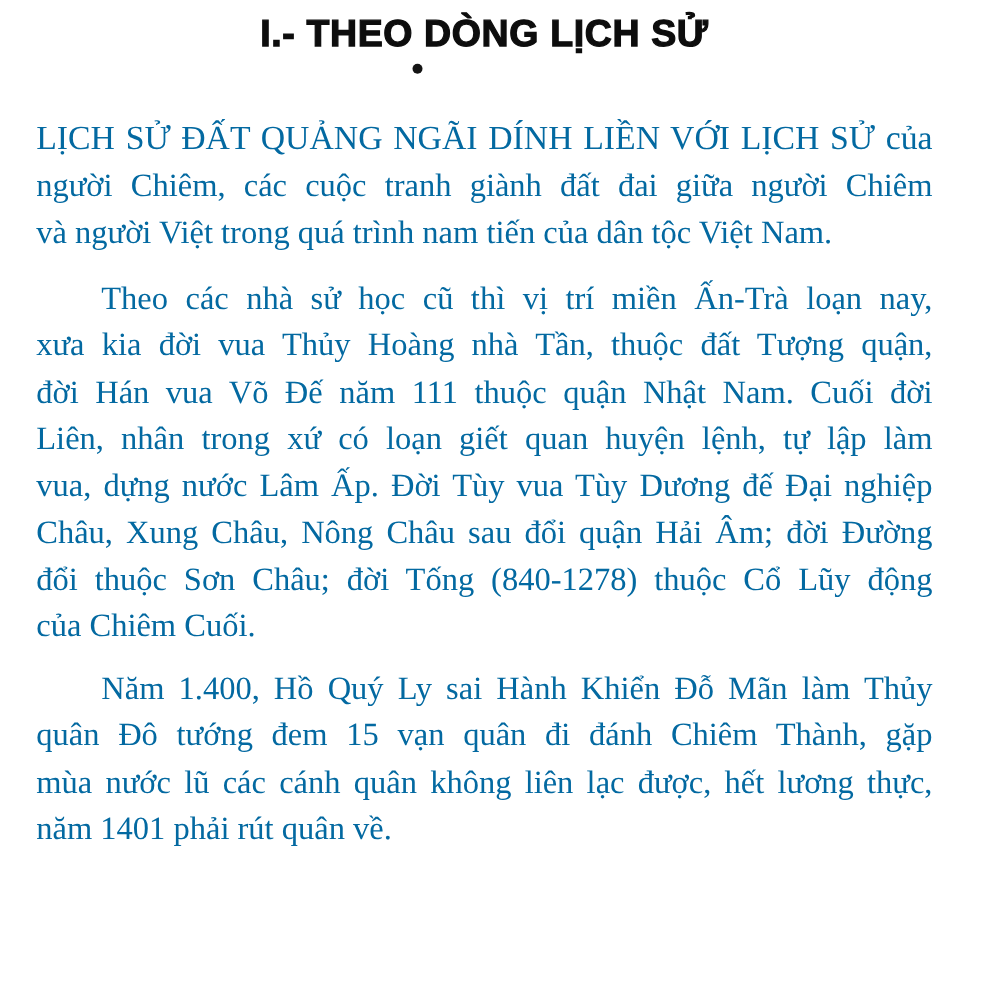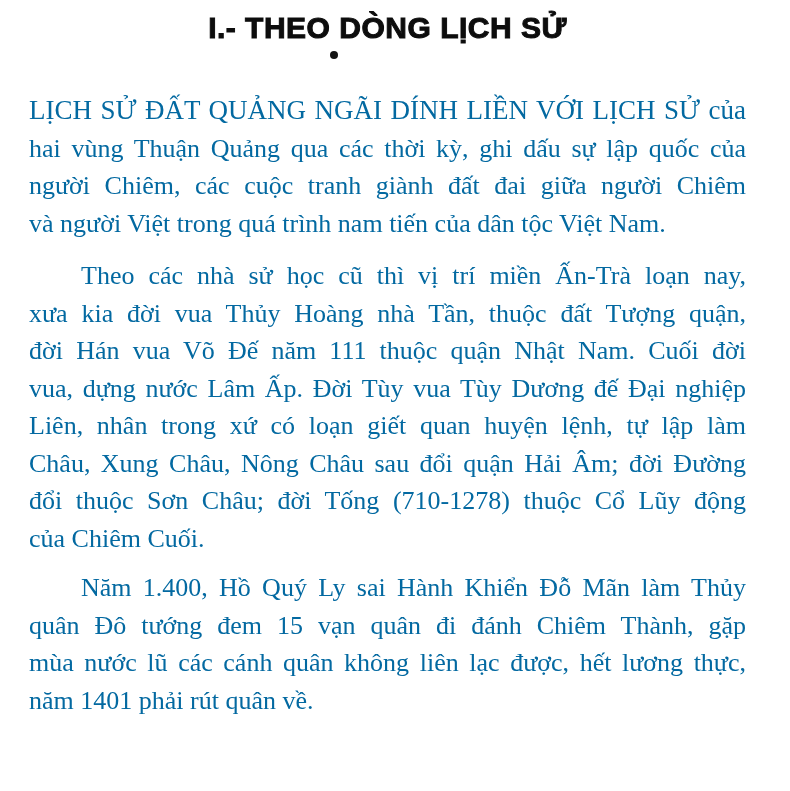--- a/index.html
+++ b/index.html
@@ -67,33 +67,32 @@
 <div class="page">
 
   <h1 class="doc-title">I.- THEO DÒNG LỊCH SỬ</h1>
 
   <div class="title-dot-row">
     <span class="title-dot"></span>
   </div>
 
   <div class="para p1">
     <div class="line lead">LỊCH SỬ ĐẤT QUẢNG NGÃI DÍNH LIỀN VỚI LỊCH SỬ của</div>
-    <div class="line">hai vùng Thuận Quảng qua các thời kỳ, ghi dấu sự lập quốc của</div>
     <div class="line">người Chiêm, các cuộc tranh giành đất đai giữa người Chiêm</div>
     <div class="line last">và người Việt trong quá trình nam tiến của dân tộc Việt Nam.</div>
   </div>
 
   <div class="para p2">
     <div class="line indent">Theo các nhà sử học cũ thì vị trí miền Ấn-Trà loạn nay,</div>
     <div class="line">xưa kia đời vua Thủy Hoàng nhà Tần, thuộc đất Tượng quận,</div>
     <div class="line">đời Hán vua Võ Đế năm 111 thuộc quận Nhật Nam. Cuối đời</div>
+    <div class="line">Liên, nhân trong xứ có loạn giết quan huyện lệnh, tự lập làm</div>
     <div class="line">vua, dựng nước Lâm Ấp. Đời Tùy vua Tùy Dương đế Đại nghiệp</div>
-    <div class="line">Liên, nhân trong xứ có loạn giết quan huyện lệnh, tự lập làm</div>
     <div class="line">Châu, Xung Châu, Nông Châu sau đổi quận Hải Âm; đời Đường</div>
-    <div class="line">đổi thuộc Sơn Châu; đời Tống (710-1278) thuộc Cổ Lũy động</div>
+    <div class="line">đổi thuộc Sơn Châu; đời Tống (840-1278) thuộc Cổ Lũy động</div>
     <div class="line last">của Chiêm Cuối.</div>
   </div>
 
   <div class="para p3">
     <div class="line indent">Năm 1.400, Hồ Quý Ly sai Hành Khiển Đỗ Mãn làm Thủy</div>
     <div class="line">quân Đô tướng đem 15 vạn quân đi đánh Chiêm Thành, gặp</div>
     <div class="line">mùa nước lũ các cánh quân không liên lạc được, hết lương thực,</div>
     <div class="line last">năm 1401 phải rút quân về.</div>
   </div>
 

